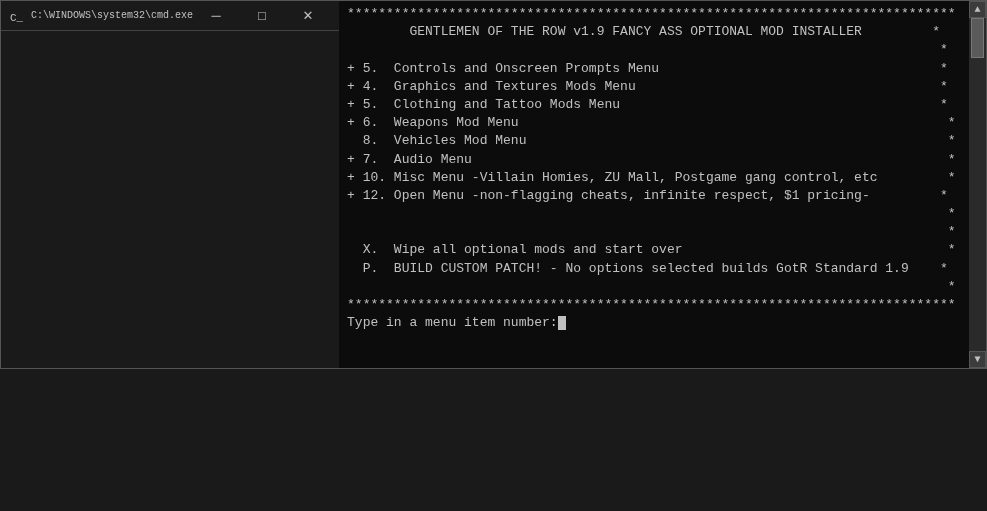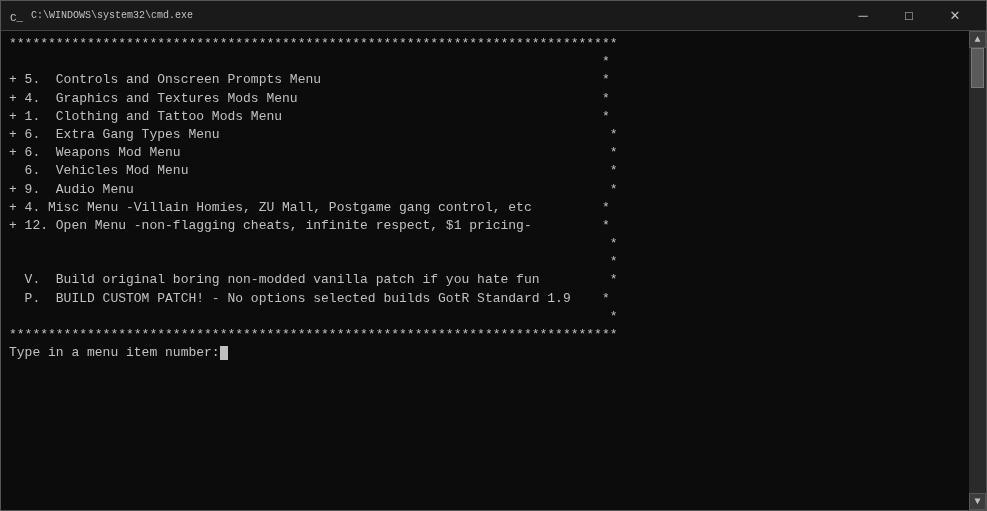--- a/index.html
+++ b/index.html
@@ -7,23 +7,23 @@
     body {
       width: 987px;
       height: 511px;
       background: #1a1a1a;
       font-family: 'Courier New', Courier, monospace;
       overflow: hidden;
     }
 
     .window {
       width: 987px;
-      height: 511px;
-      display: flex;
-      flex-direction: column;
+      height: 369px;
+      display: flex;
+      flex-direction: row;
       border: 1px solid #555;
     }
 
     .title-bar {
       background: #1a1a1a;
       height: 30px;
       display: flex;
       align-items: center;
       justify-content: space-between;
       padding: 0 8px;
@@ -164,33 +164,33 @@
     <div class="title-bar-controls">
       <button class="title-btn">─</button>
       <button class="title-btn">□</button>
       <button class="title-btn close">✕</button>
     </div>
   </div>
 
   <div class="content-area">
     <div class="terminal">
       <span class="terminal-line">******************************************************************************</span>
+      <span class="terminal-line">        GENTLEMEN OF THE ROW v1.9 FANCY ASS OPTIONAL MOD INSTALLER         *</span>
       <span class="terminal-line">                                                                            *</span>
       <span class="terminal-line">+ 5.  Controls and Onscreen Prompts Menu                                    *</span>
       <span class="terminal-line">+ 4.  Graphics and Textures Mods Menu                                       *</span>
-      <span class="terminal-line">+ 1.  Clothing and Tattoo Mods Menu                                         *</span>
-      <span class="terminal-line">+ 6.  Extra Gang Types Menu                                                  *</span>
+      <span class="terminal-line">+ 5.  Clothing and Tattoo Mods Menu                                         *</span>
       <span class="terminal-line">+ 6.  Weapons Mod Menu                                                       *</span>
-      <span class="terminal-line">  6.  Vehicles Mod Menu                                                      *</span>
-      <span class="terminal-line">+ 9.  Audio Menu                                                             *</span>
-      <span class="terminal-line">+ 4. Misc Menu -Villain Homies, ZU Mall, Postgame gang control, etc         *</span>
+      <span class="terminal-line">  8.  Vehicles Mod Menu                                                      *</span>
+      <span class="terminal-line">+ 7.  Audio Menu                                                             *</span>
+      <span class="terminal-line">+ 10. Misc Menu -Villain Homies, ZU Mall, Postgame gang control, etc         *</span>
       <span class="terminal-line">+ 12. Open Menu -non-flagging cheats, infinite respect, $1 pricing-         *</span>
       <span class="terminal-line">                                                                             *</span>
       <span class="terminal-line">                                                                             *</span>
-      <span class="terminal-line">  V.  Build original boring non-modded vanilla patch if you hate fun         *</span>
+      <span class="terminal-line">  X.  Wipe all optional mods and start over                                  *</span>
       <span class="terminal-line">  P.  BUILD CUSTOM PATCH! - No options selected builds GotR Standard 1.9    *</span>
       <span class="terminal-line">                                                                             *</span>
       <span class="terminal-line">******************************************************************************</span>
       <span class="terminal-line"></span>
       <div class="cursor-line">
         <span>Type in a menu item number:</span>
           <span class="cursor"></span>
       </div>
     </div>
 

